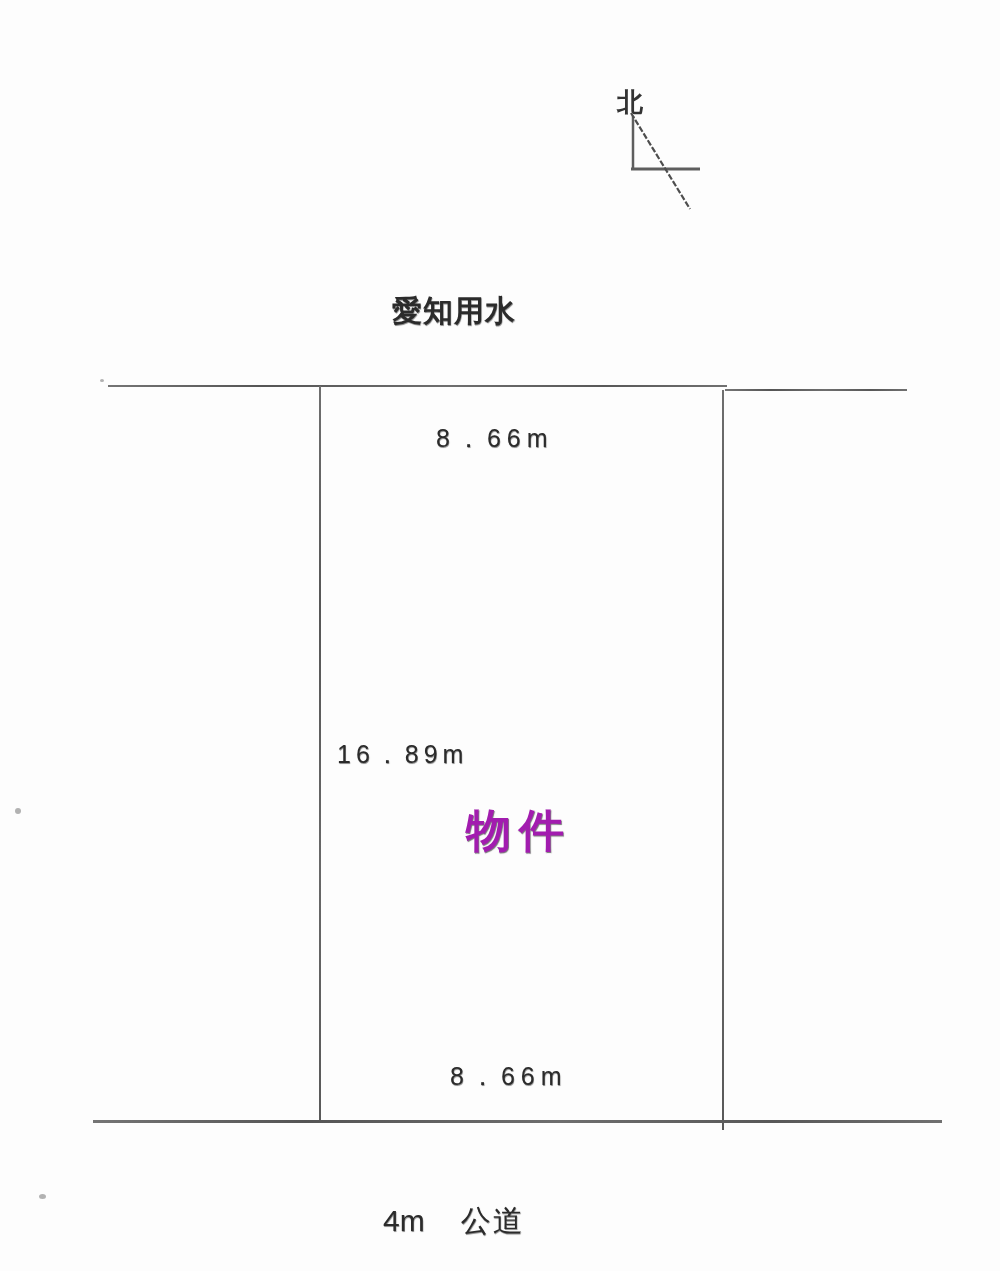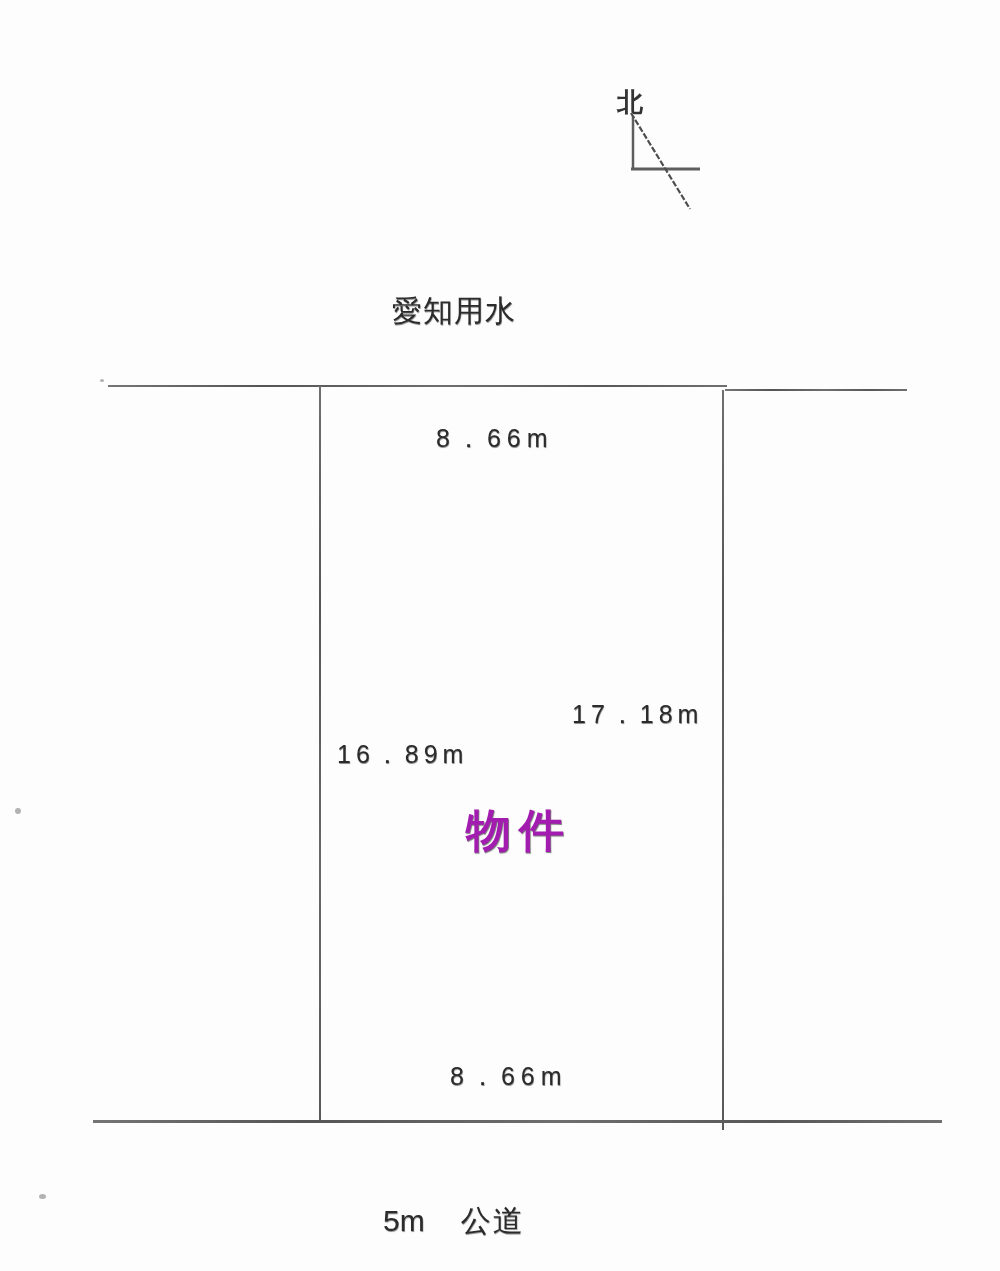--- a/index.html
+++ b/index.html
@@ -25,21 +25,21 @@
     background: #646464;
   }
   .line.h { height: 2px; background: linear-gradient(90deg,#757575,#555 25%,#6e6e6e 55%,#585858 80%,#707070); }
   .line.v { width: 2px; background: linear-gradient(180deg,#6f6f6f,#565656 30%,#686868 65%,#595959); }
   .lbl {
     position: absolute;
     color: #2b2b2b;
     text-shadow: 0.5px 0.5px 0.7px rgba(45,45,45,0.55);
     white-space: nowrap;
   }
-  .waterway { left: 392px; top: 291px; font-size: 30px; letter-spacing: 1px; }
+  .waterway { left: 392px; top: 291px; font-size: 30px; letter-spacing: 1px; font-weight: bold; }
   .dim { font-size: 25px; letter-spacing: 6px; }
   .dim-top    { left: 436px; top: 422px; }
   .dim-left   { left: 337px; top: 738px; letter-spacing: 5px; }
   .dim-right  { left: 572px; top: 698px; letter-spacing: 5px; }
   .dim-bottom { left: 450px; top: 1060px; }
   .property {
     left: 466px; top: 801px;
     font-size: 45px; font-weight: bold; letter-spacing: 8px;
     color: #a21caf;
     text-shadow: 0.7px 0.7px 0.9px rgba(30,30,30,0.6);
@@ -71,26 +71,25 @@
     <div class="lbl waterway">愛知用水</div>
 
     <div class="line h" style="left:108px; top:385px; width:619px;"></div>
     <div class="line h" style="left:725px; top:389px; width:182px;"></div>
     <div class="line v" style="left:319px; top:386px; height:736px;"></div>
     <div class="line v" style="left:722px; top:390px; height:740px;"></div>
     <div class="line h" style="left:93px; top:1120px; width:849px; height:3px;"></div>
 
     <div class="lbl dim dim-top">8．66m</div>
     <div class="lbl dim dim-left">16．89m</div>
-    <div class="lbl dim dim-right">17．18m</div>
     <div class="lbl dim dim-bottom">8．66m</div>
 
     <div class="lbl property">物件</div>
 
     <div class="lbl road">
-      <span class="road-width">5m</span><span class="road-type">公道</span>
+      <span class="road-width">4m</span><span class="road-type">公道</span>
     </div>
 
     <div class="speck" style="left:15px; top:808px; width:6px; height:6px;"></div>
     <div class="speck" style="left:39px; top:1194px; width:7px; height:5px;"></div>
     <div class="speck" style="left:100px; top:379px; width:4px; height:3px;"></div>
   </div>
 </div>
 
 </body></html>

